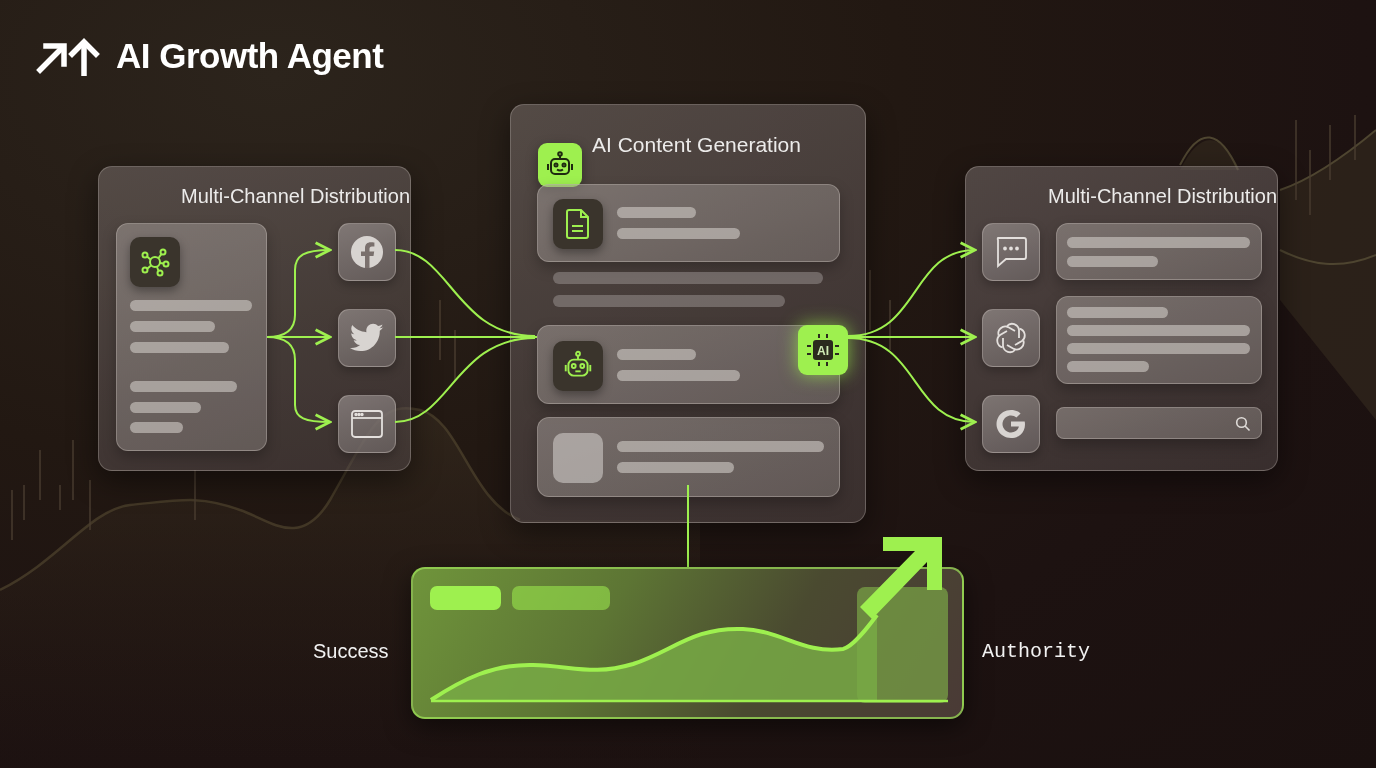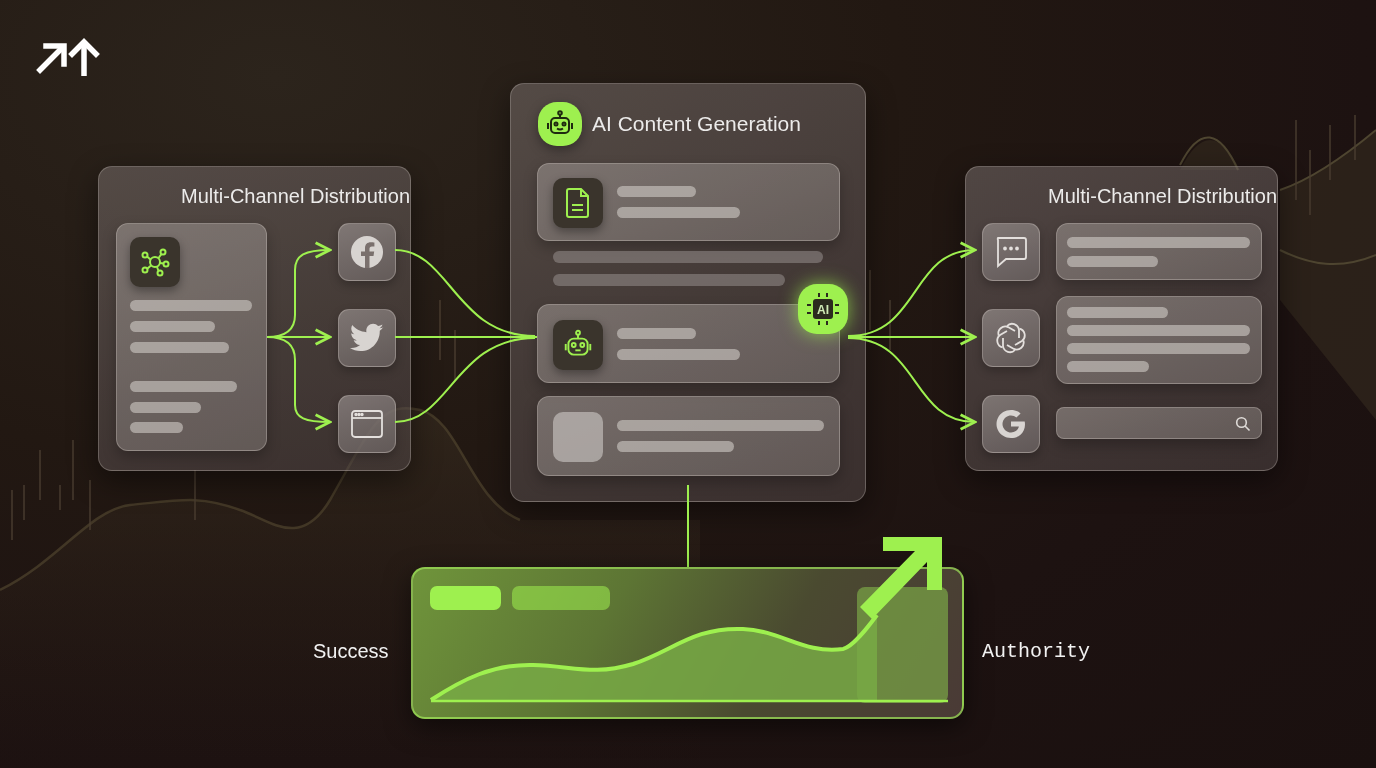--- a/index.html
+++ b/index.html
@@ -50,22 +50,22 @@
     display: flex; align-items: center; justify-content: center;
     box-shadow: 0 4px 10px rgba(0,0,0,0.25);
   }
   .dark-tile {
     position: absolute; width: 50px; height: 50px; border-radius: 10px;
     background: #3a342c;
     display: flex; align-items: center; justify-content: center;
     box-shadow: 0 4px 10px rgba(0,0,0,0.35);
   }
   .green-tile {
-    position: absolute; border-radius: 19px; background: #9ef04f;
-    display: flex; align-items: center; justify-content: center;
+    position: absolute; border-radius: 9px; background: #9ef04f;
+    display: flex; align-items: center; justify-content: center; margin-top: 20px;
   }
 
   .connectors { position: absolute; left: 0; top: 0; width: 1376px; height: 768px; pointer-events: none; }
 
   
   .chart-panel {
     position: absolute; left: 411px; top: 567px; width: 553px; height: 152px;
     border-radius: 14px;
     background: linear-gradient(120deg, #6f943b 0%, #5d7534 35%, #4a4a30 65%, #4a3a36 100%);
     border: 2px solid rgba(160,230,90,0.7);
@@ -113,20 +113,21 @@
 
 <div class="title">
   <svg class="title-icon" viewBox="0 0 66 40">
     <g fill="none" stroke="#ffffff" stroke-width="5.5" stroke-linecap="square">
       <line x1="4" y1="34" x2="26" y2="12"></line>
       <polyline points="10,10 28,10 28,28" stroke-linejoin="miter"></polyline>
       <line x1="48" y1="38" x2="48" y2="8"></line>
       <polyline points="36,18 48,6 60,18" stroke-linejoin="miter"></polyline>
     </g>
   </svg>
+  <span class="title-text">AI Growth Agent</span>
 </div>
 
 <div class="panel" style="left:98px; top:166px; width:313px; height:305px;">
   <div class="panel-title" style="top:18px;">Multi-Channel Distribution</div>
 
   <div class="card" style="left:17px; top:56px; width:151px; height:228px;">
     <div class="dark-tile" style="left:13px; top:13px;">
       <svg width="32" height="32" viewBox="0 0 32 32" fill="none" stroke="#9ef04f" stroke-width="2">
         <circle cx="16" cy="16" r="5"></circle>
         <circle cx="6" cy="9" r="2.5"></circle>
@@ -164,21 +165,21 @@
     <svg width="34" height="30" viewBox="0 0 34 30" fill="none" stroke="#e4e0dd" stroke-width="1.8">
       <rect x="2" y="2" width="30" height="26" rx="3"></rect>
       <line x1="2" y1="9" x2="32" y2="9"></line>
       <circle cx="6" cy="5.5" r="0.8" fill="#e4e0dd"></circle>
       <circle cx="9" cy="5.5" r="0.8" fill="#e4e0dd"></circle>
       <circle cx="12" cy="5.5" r="0.8" fill="#e4e0dd"></circle>
     </svg>
   </div>
 </div>
 
-<div class="panel" style="left:510px; top:83px; width:356px; height:419px;">
+<div class="panel" style="left:510px; top:104px; width:356px; height:419px;">
   <div class="green-tile" style="left:27px; top:18px; width:44px; height:44px; box-shadow:0 4px 12px rgba(0,0,0,0.35);">
     <svg width="30" height="30" viewBox="0 0 30 30" fill="none" stroke="#1f2a10" stroke-width="2">
       <circle cx="15" cy="4" r="1.8"></circle>
         <line x1="15" y1="6" x2="15" y2="9"></line>
       <rect x="6" y="9" width="18" height="15" rx="4"></rect>
       <line x1="3" y1="14" x2="3" y2="20"></line>
         <line x1="27" y1="14" x2="27" y2="20"></line>
       <circle cx="11" cy="15" r="1.5"></circle>
         <circle cx="19" cy="15" r="1.5"></circle>
       <path d="M12 19.5 Q15 21.5 18 19.5"></path>

